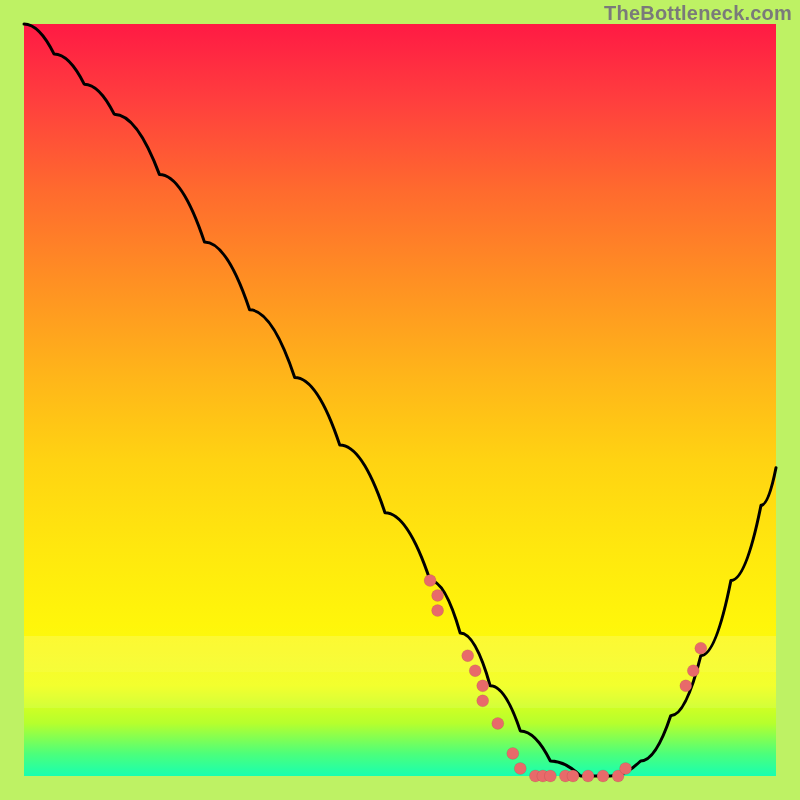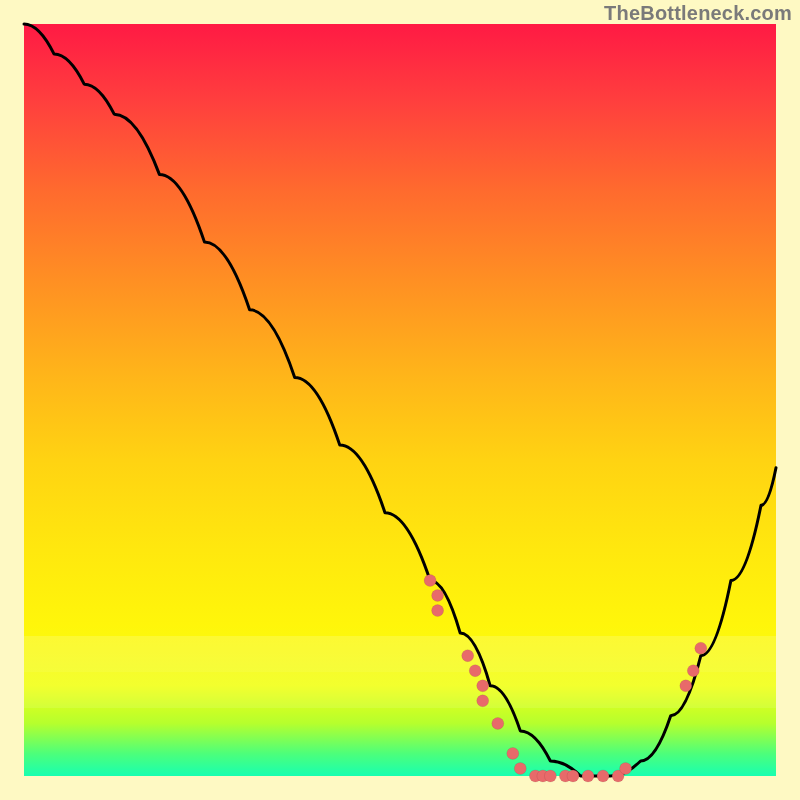--- a/index.html
+++ b/index.html
@@ -1,21 +1,21 @@
 <!DOCTYPE html>
 <html><head>
 <meta charset="utf-8">
 <style>
   * { margin: 0; padding: 0; box-sizing: border-box; }
   html, body { width: 800px; height: 800px; overflow: hidden; background: #000; }
   .stage {
     position: relative;
     width: 800px;
     height: 800px;
-    background: #fef9c3;
+    background: #bef264;
   }
   .plot {
     position: absolute;
     left: 24px;
     top: 24px;
     width: 752px;
     height: 752px;
     background: linear-gradient(
       to bottom,
       #ff1a44 0%,

